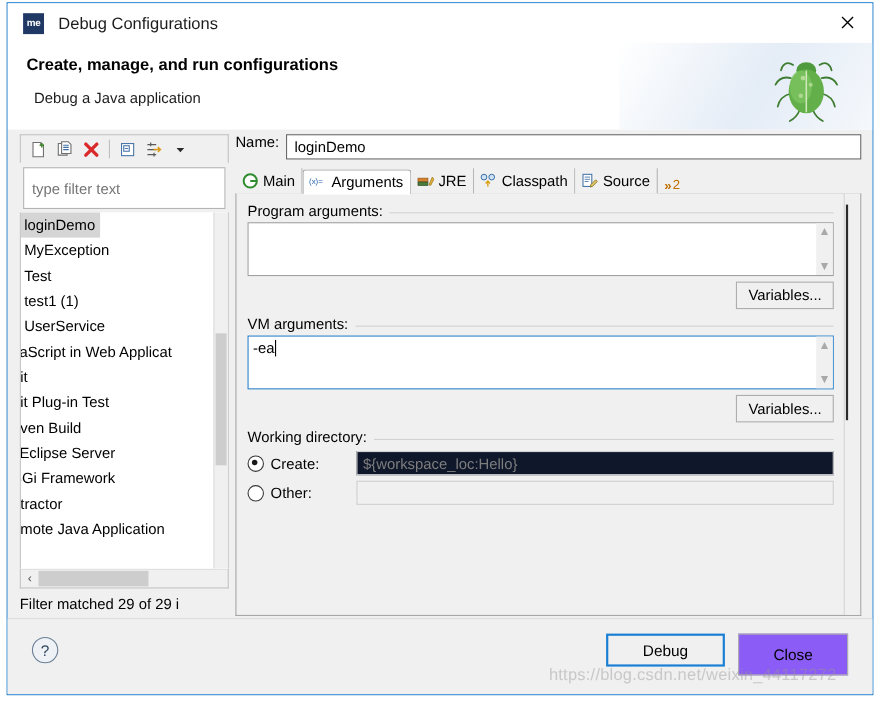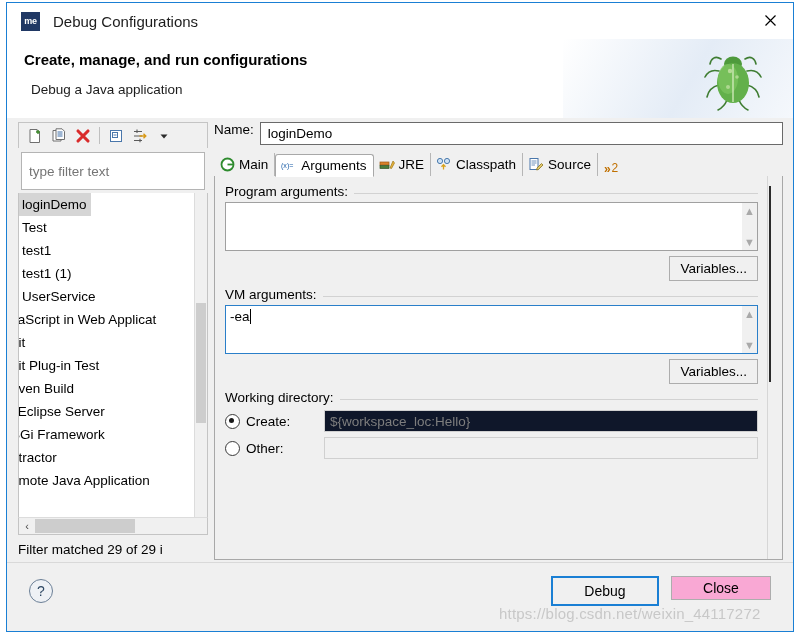--- a/index.html
+++ b/index.html
@@ -534,22 +534,22 @@
   #debug-btn {
     width: 108px; height: 30px;
     background: #f0f0f0;
     border: 2px solid #1a7fd4;
     font-size: 14px;
     font-family: "Liberation Sans", sans-serif;
     cursor: pointer;
     color: #000;
   }
   #close-dlg-btn {
-    width: 100px; height: 24px;
-    background: #f9a8d4;
+    width: 100px; height: 38px;
+    background: #8b5cf6;
     border: 1px solid #adadad;
     font-size: 14px;
     font-family: "Liberation Sans", sans-serif;
     cursor: pointer;
     color: #000;
   }
 
   
   #watermark {
     position: absolute;
@@ -649,22 +649,22 @@
         </div>
       </div>
 
       <div id="filter-box">
         <input id="filter-input" type="text" placeholder="type filter text" style="">
       </div>
 
       <div id="side-list-wrap">
         <div id="side-list">
             <div class="sel-row"><div class="list-item selected">loginDemo</div></div>
+            <div class="list-item">MyException</div>
             <div class="list-item">Test</div>
-            <div class="list-item">test1</div>
             <div class="list-item">test1 (1)</div>
             <div class="list-item">UserService</div>
             <div class="list-item clipped">vaScript in Web Applicat</div>
             <div class="list-item clipped">nit</div>
             <div class="list-item clipped">nit Plug-in Test</div>
             <div class="list-item clipped">aven Build</div>
             <div class="list-item clipped">yEclipse Server</div>
             <div class="list-item clipped">SGi Framework</div>
             <div class="list-item clipped">otractor</div>
             <div class="list-item clipped">emote Java Application</div>

